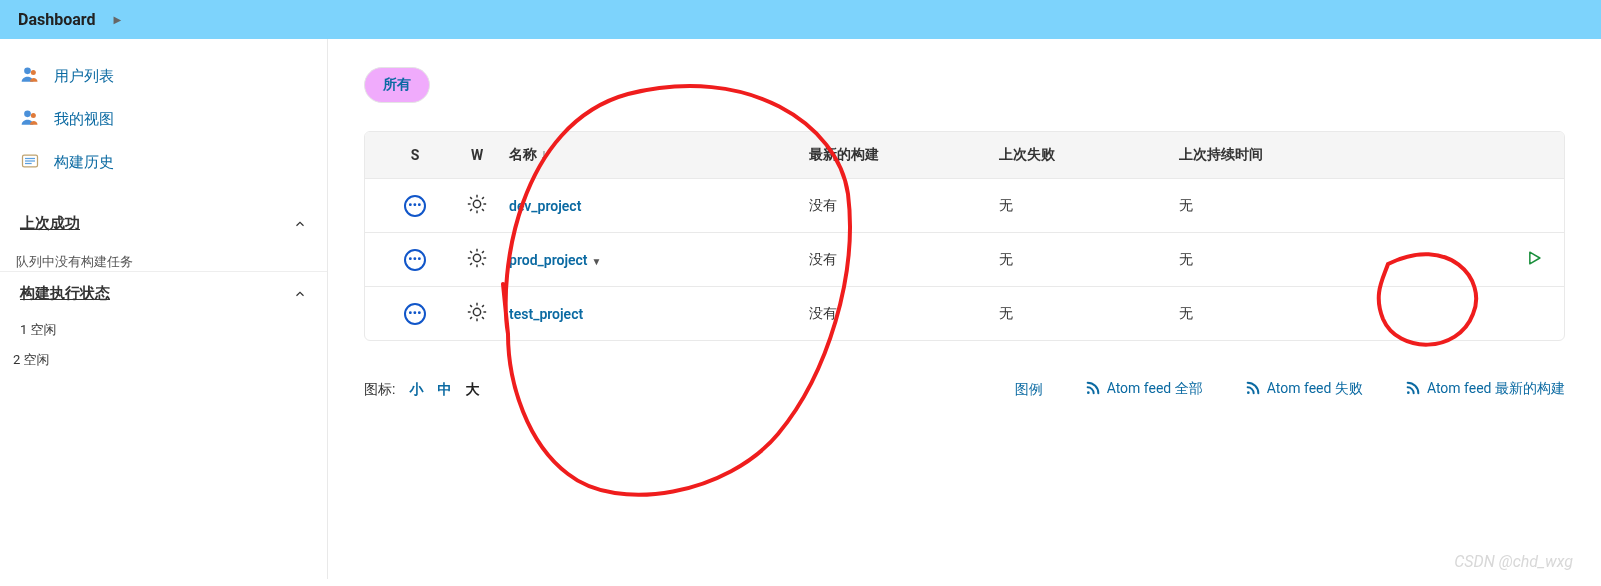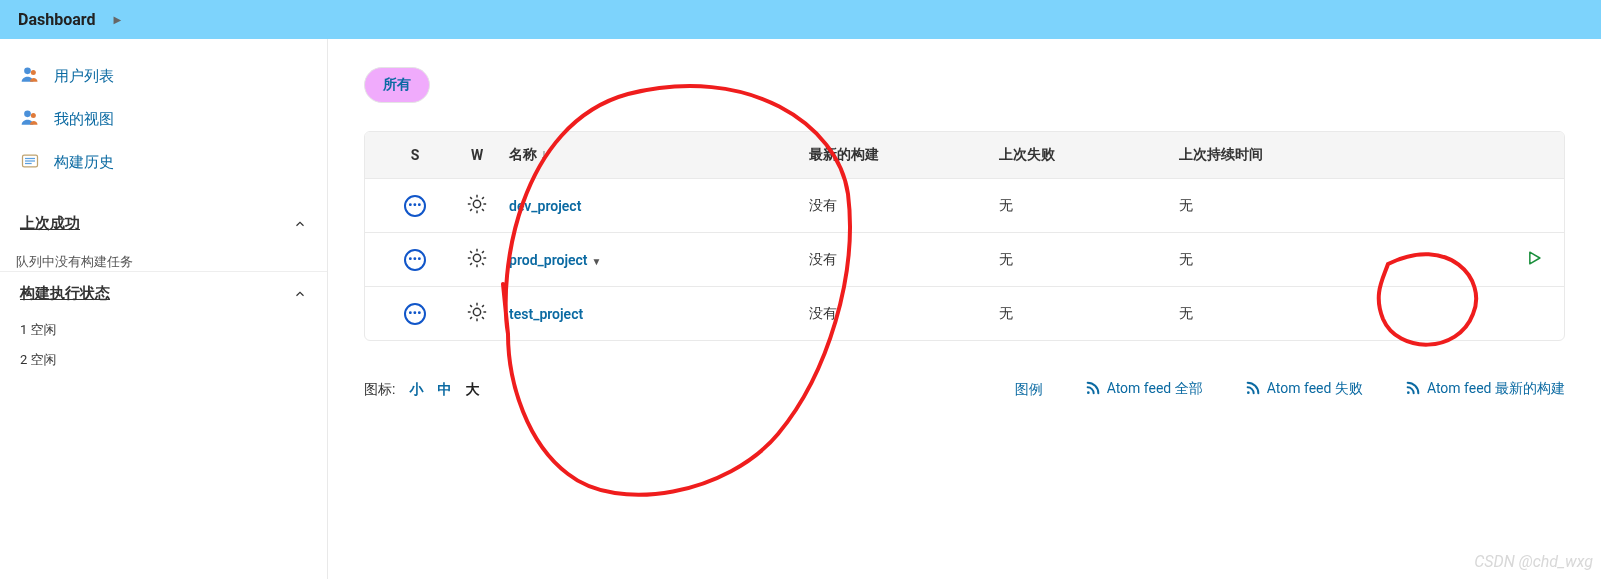--- a/index.html
+++ b/index.html
@@ -38,21 +38,21 @@
 .job-name-link { color: #0B6AA2; font-weight: 600; }
 .caret-down { font-size: 10px; color: #555; margin-left: 4px; }
 
 .footer-row { display: flex; align-items: center; margin-top: 39px; font-size: 14px; }
 .footer-left { display: flex; align-items: center; gap: 14px; }
 .footer-right { flex: 1; display: flex; align-items: center; justify-content: flex-end; gap: 42px; }
 .size-link { color: #0B6AA2; font-weight: 600; cursor: pointer; }
 .size-link.active { color: #222; font-weight: 700; }
 .feed-link { color: #0B6AA2; display: flex; align-items: flex-start; gap: 6px; cursor: pointer; }
 
-.watermark { position: absolute; right: 8px; bottom: 8px; color: #d8d8d8; font-size: 16px; font-style: italic; }
+.watermark { position: absolute; right: 28px; bottom: 8px; color: #d8d8d8; font-size: 16px; font-style: italic; }
 
 
 .icon-user svg, .icon-history svg, .icon-views svg { width: 20px; height: 20px; }
 .status-badge { width: 22px; height: 22px; border: 2px solid #1156c9; border-radius: 50%; display: inline-flex; align-items: center; justify-content: center; color: #1156c9; background: #fff; }
 .status-badge .dots { font-size: 11px; font-weight: 900; line-height: 1; letter-spacing: 0.5px; }
 .weather-icon svg { width: 22px; height: 22px; }
 .run-btn { cursor: pointer; display: inline-flex; }
 .run-btn svg { width: 20px; height: 20px; }
 .rss-icon svg { width: 16px; height: 16px; }
 .chev-up { width: 14px; height: 14px; }
@@ -119,21 +119,21 @@
     <div class="section-body">队列中没有构建任务</div>
 
     <div class="section-header">
       <span>构建执行状态</span>
       <svg class="chev-up" viewBox="0 0 24 24">
           <path d="M6 15l6-6 6 6" fill="none" stroke="#333" stroke-width="2"></path>
         </svg>
     </div>
     <div>
       <div class="exec-row" style="padding-left:20px">1  空闲</div>
-      <div class="exec-row" style="padding-left:20px">2  空闲</div>
+      <div class="exec-row" style="padding-left:13px">2  空闲</div>
     </div>
 
   </div>
 
   <div class="main">
 
     <div class="tabs">
       <div class="tab">所有</div>
     </div>
 

